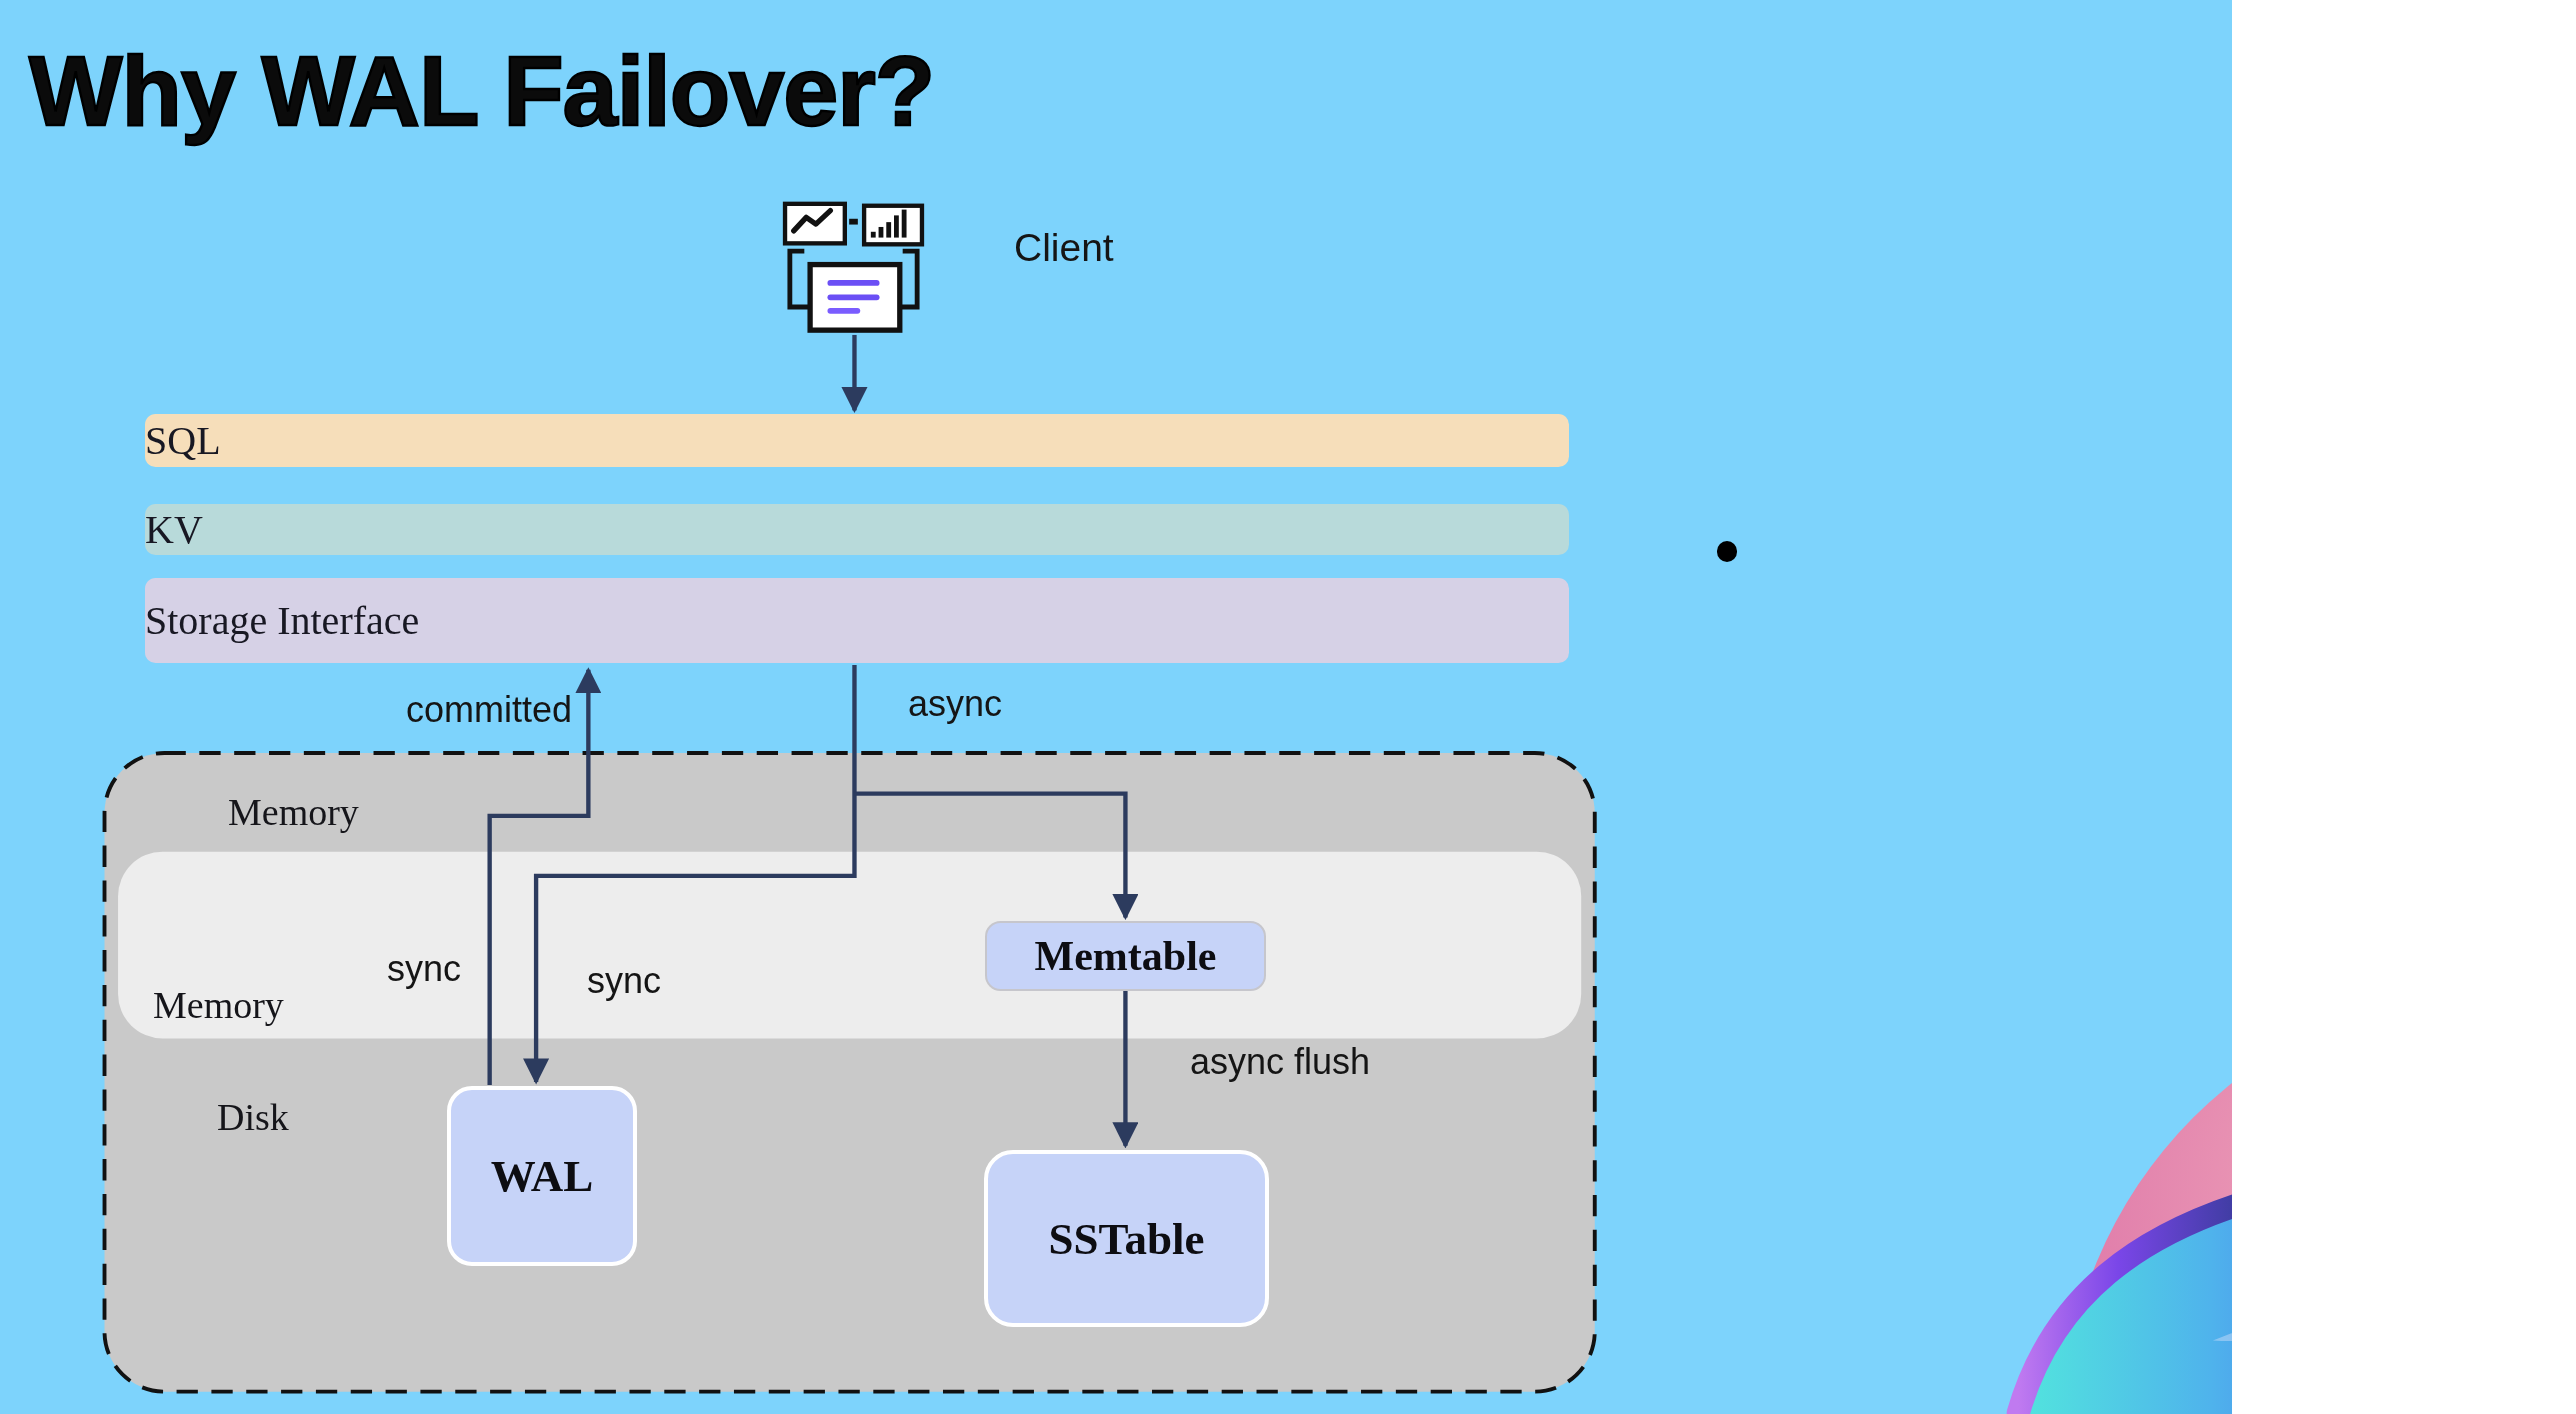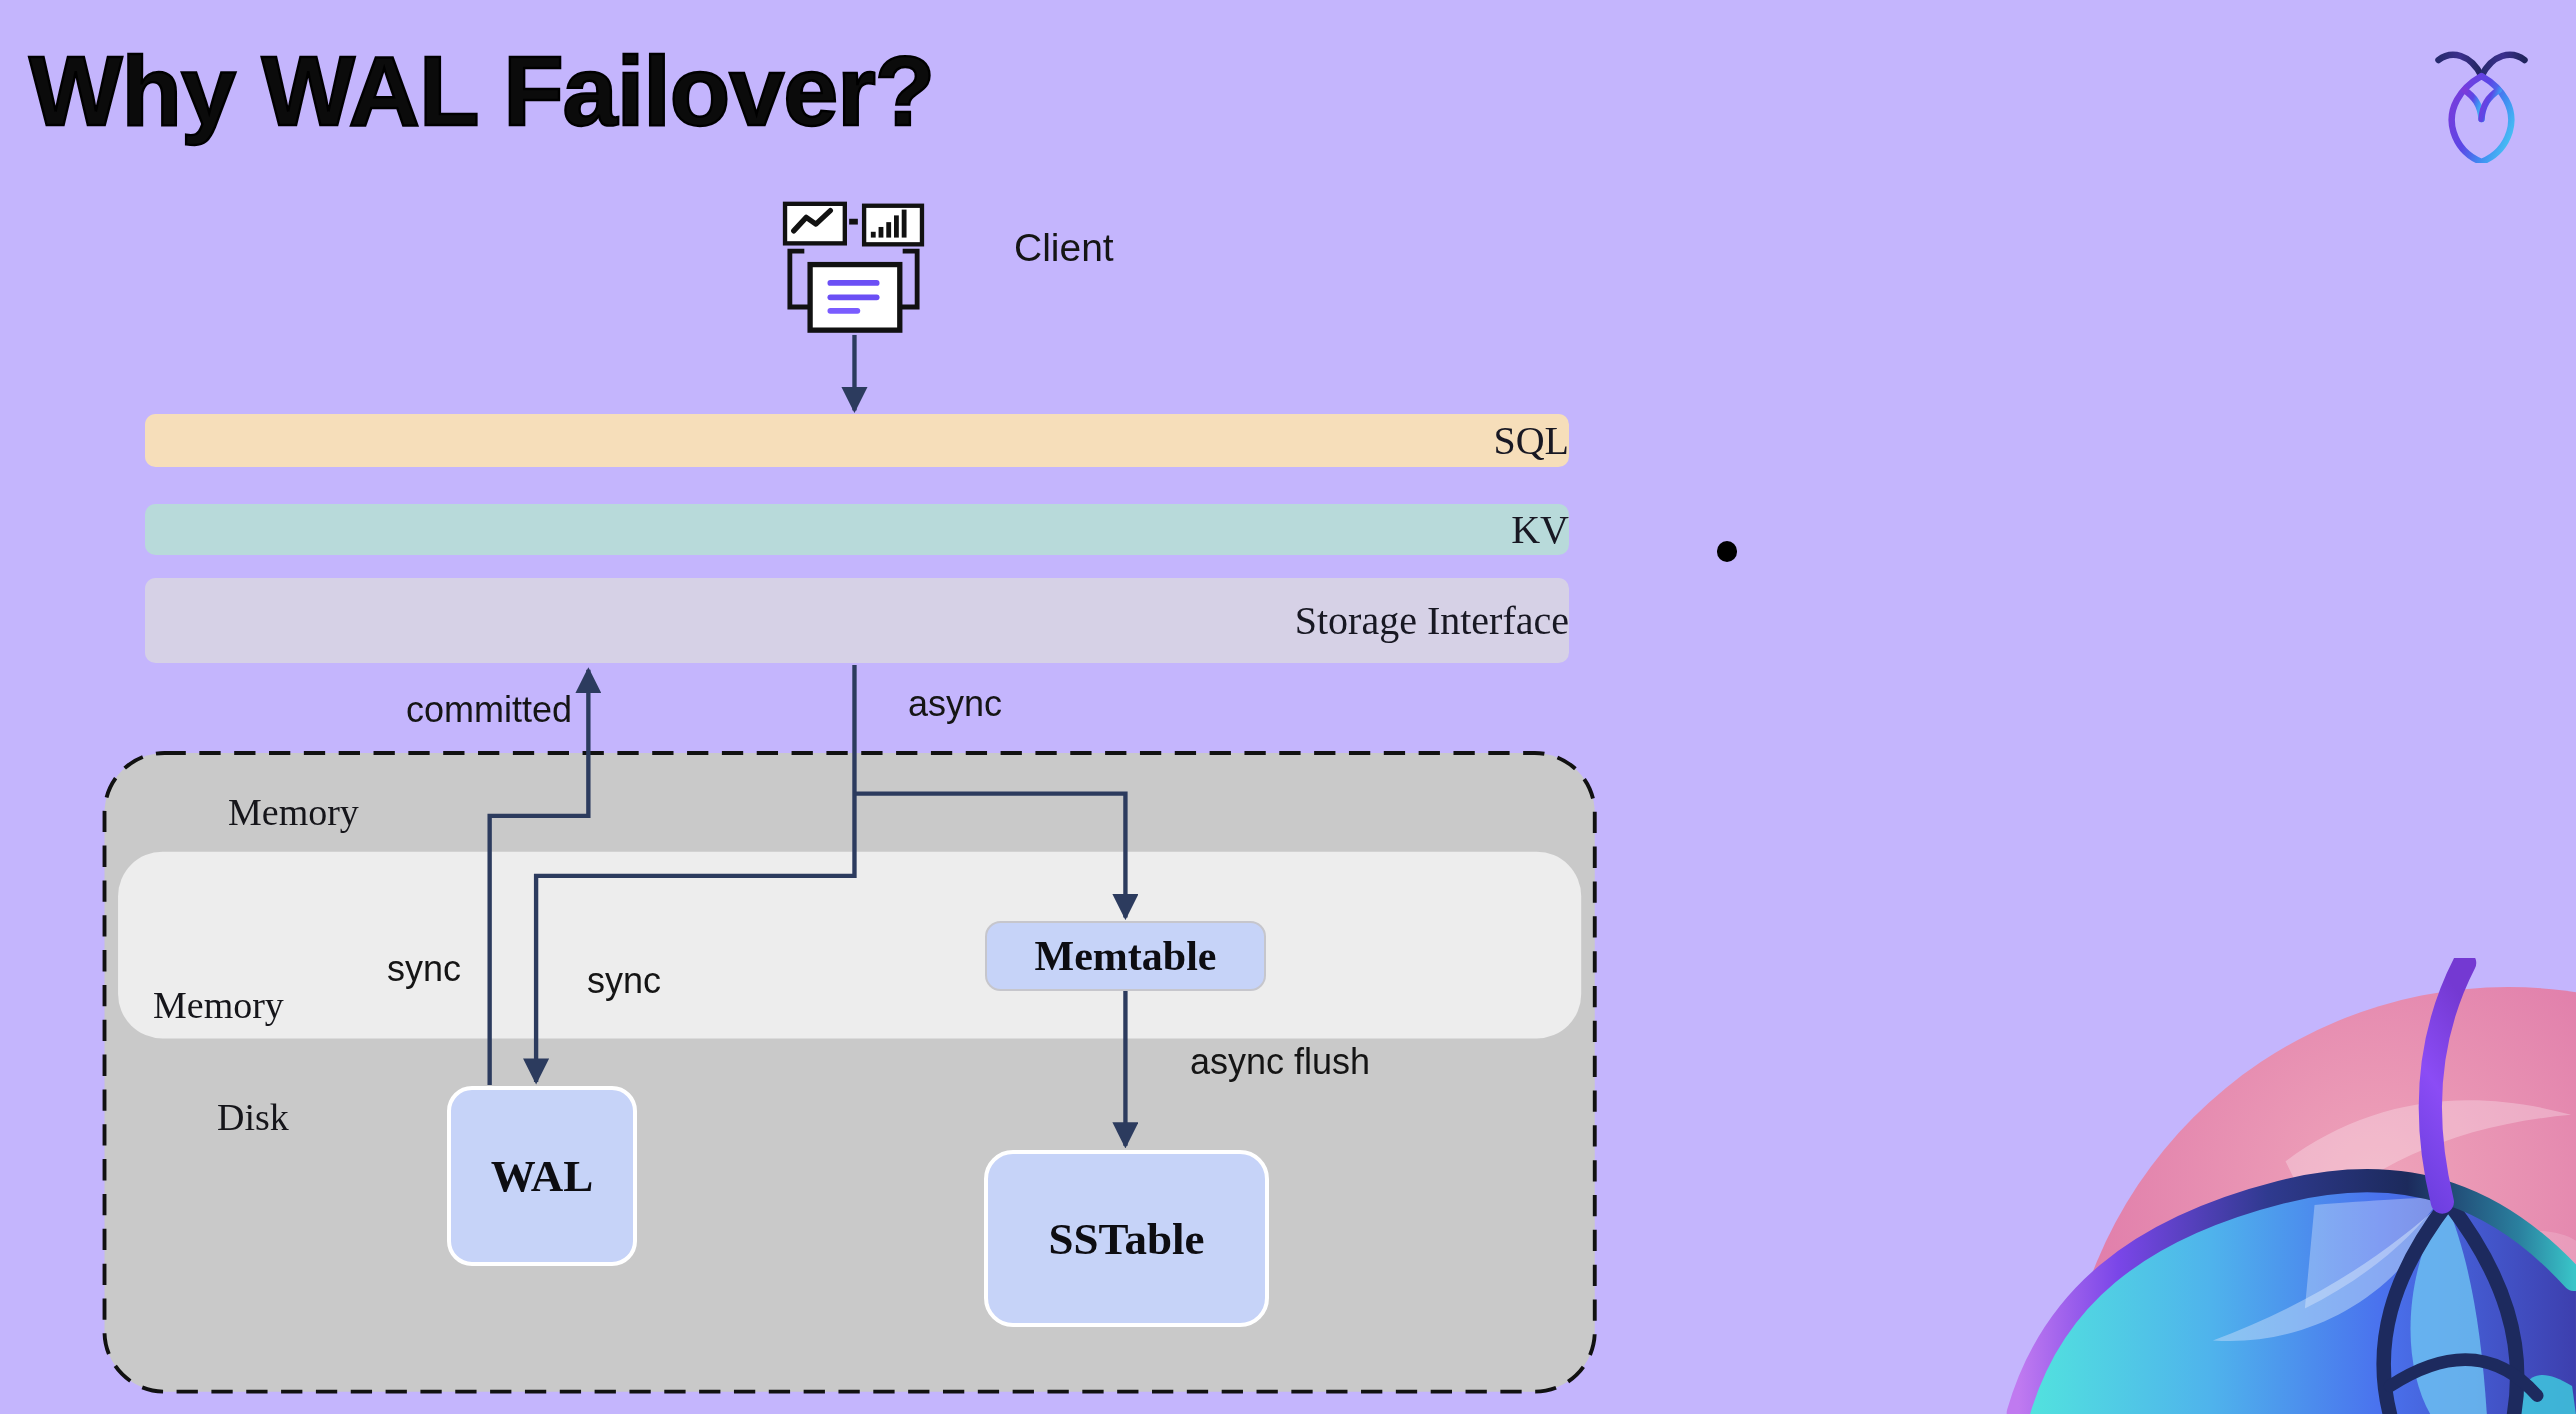--- a/index.html
+++ b/index.html
@@ -1,30 +1,30 @@
 <!DOCTYPE html>
 <html><head>
 <meta charset="utf-8">
 <style>
   html,body{margin:0;padding:0;}
   body{width:2576px;height:1415px;overflow:hidden;background:#fff;}
-  .slide{position:relative;width:2576px;height:1415px;background:#c4b5fd;overflow:hidden;
+  .slide{position:relative;width:2232px;height:1415px;background:#7dd3fc;overflow:hidden;
          font-family:"Liberation Sans",sans-serif;color:#111;}
   .abs{position:absolute;}
 
   
   .title{left:29px;top:37px;font-size:99px;font-weight:700;letter-spacing:-1px;
          color:#0b0b0b;-webkit-text-stroke:2.4px #000;line-height:1.1;}
 
   
   .sans-label{font-size:36px;color:#151515;white-space:nowrap;}
   .client-label{left:1014px;top:226px;font-size:39px;}
 
   
-  .bar{left:145px;width:1424px;border-radius:10.6px;display:flex;align-items:center;justify-content:flex-end;
+  .bar{left:145px;width:1424px;border-radius:10.6px;display:flex;align-items:center;justify-content:flex-start;
        font-family:"Liberation Serif",serif;font-size:40px;color:#181823;}
   .bar-sql{top:414px;height:53px;background:#f6deba;}
   .bar-kv{top:504px;height:51px;background:#b8dada;}
   .bar-storage{top:578px;height:85px;background:#d6d1e6;}
 
   
   .serif-label{font-family:"Liberation Serif",serif;font-size:38px;color:#15151a;white-space:nowrap;}
 
   
   .dbox{background:#c6d3f8;display:flex;align-items:center;justify-content:center;

